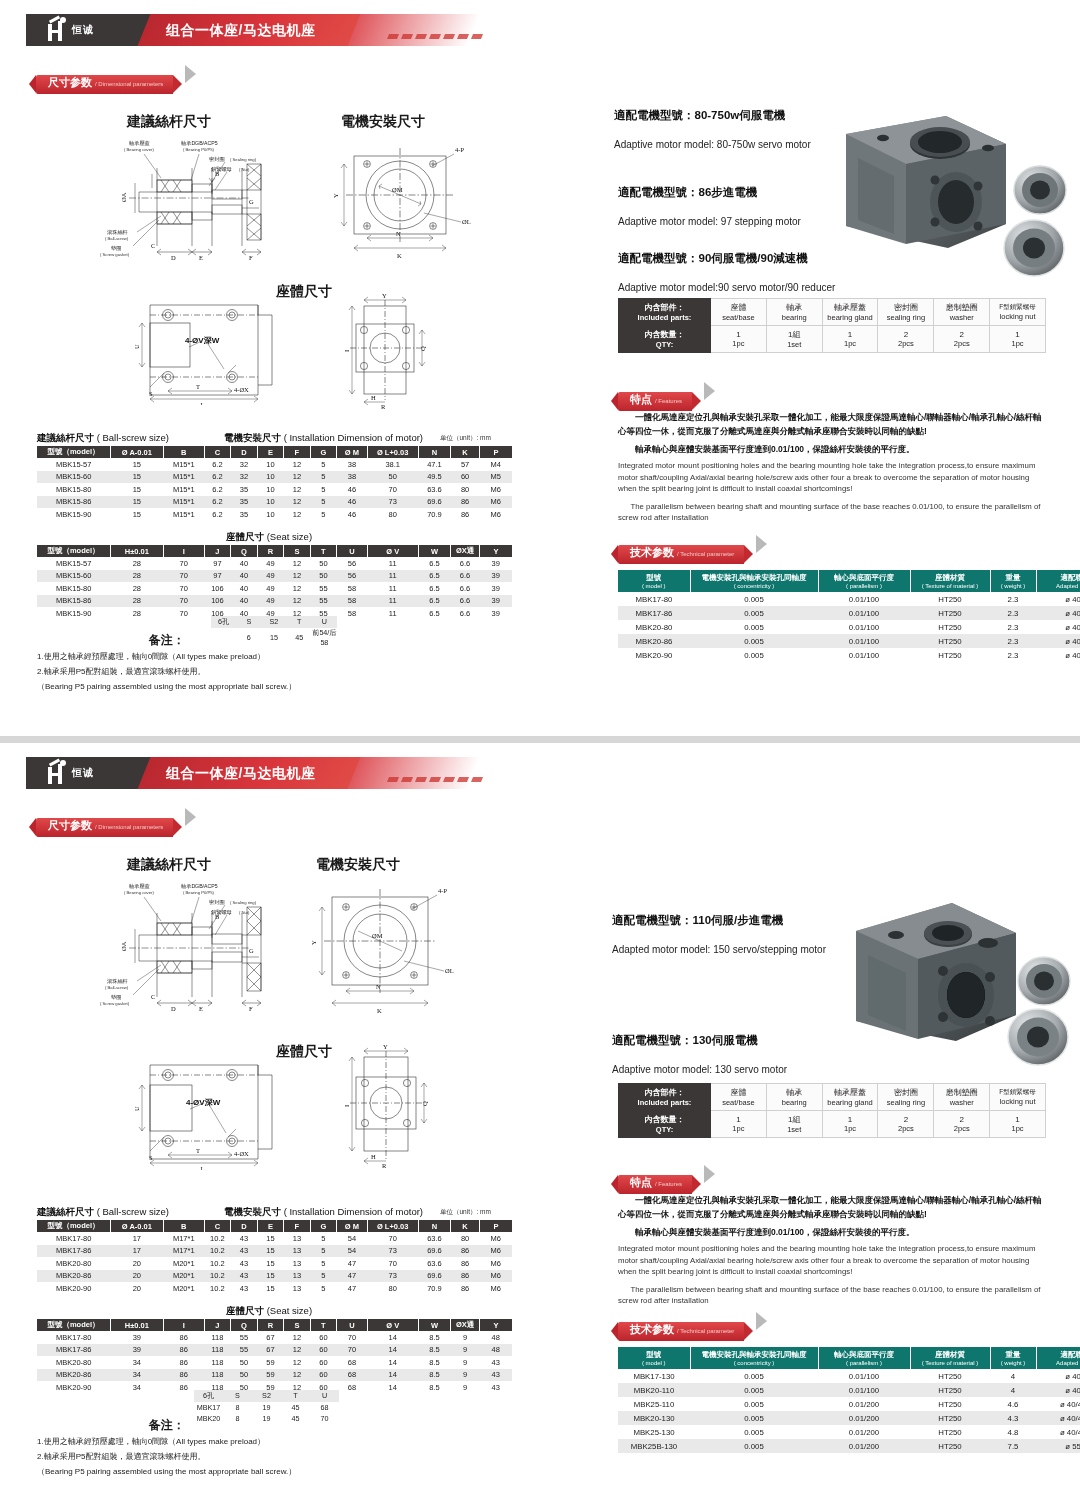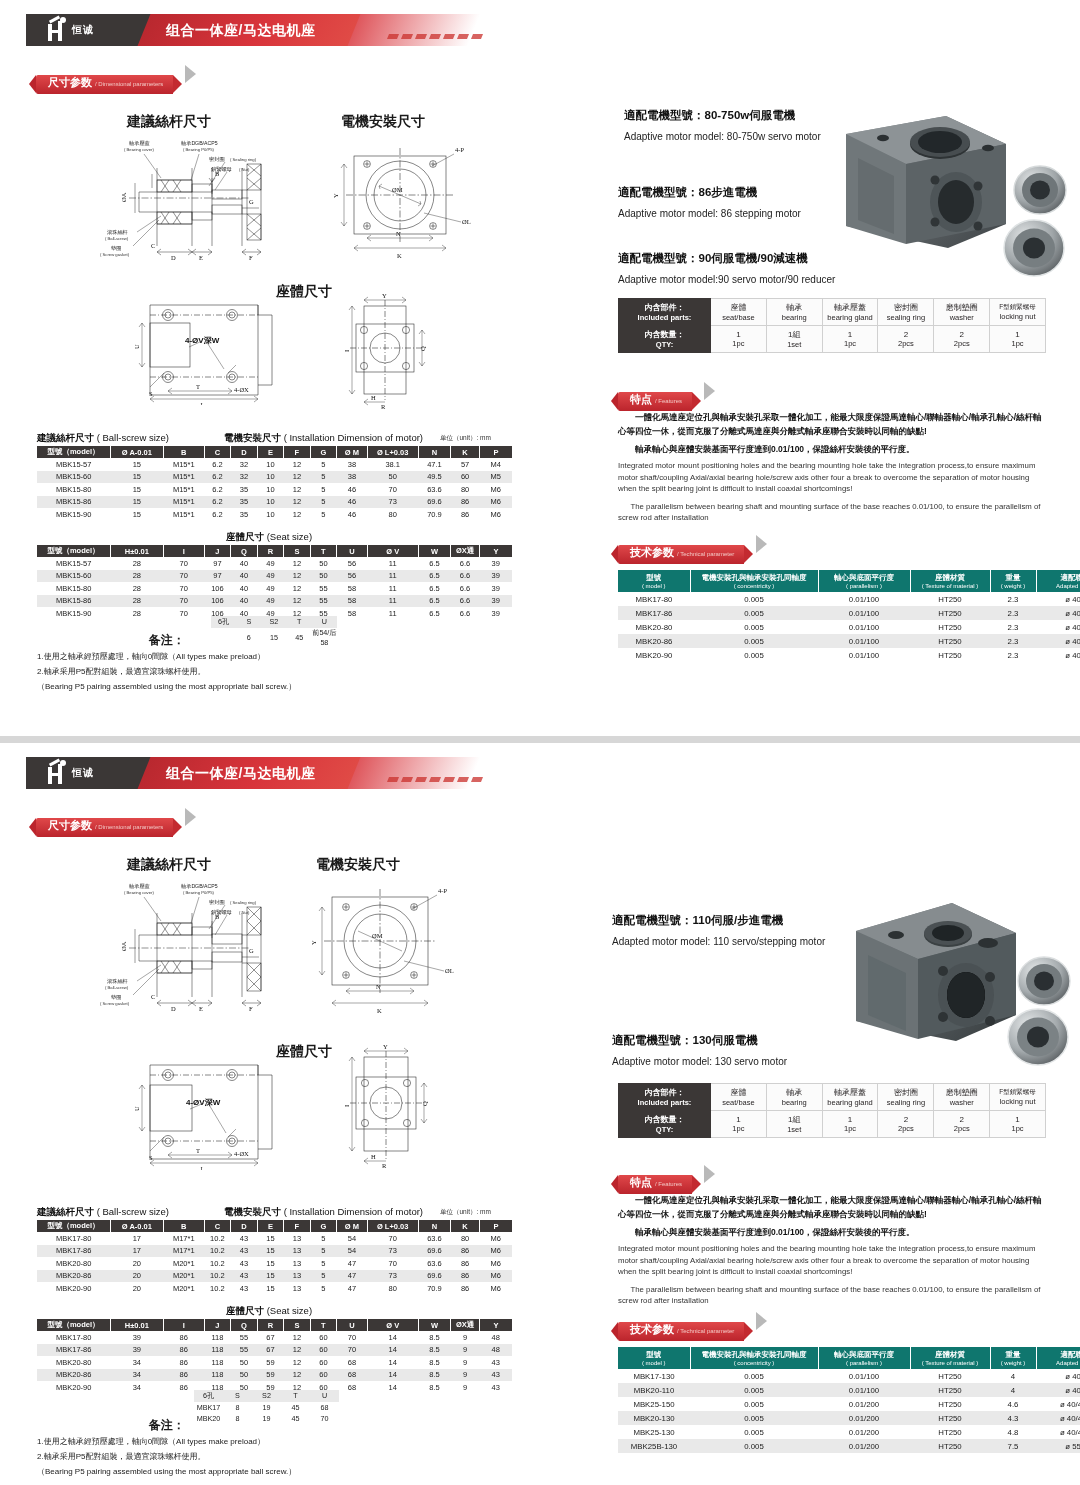--- a/index.html
+++ b/index.html
@@ -118,21 +118,21 @@
   table.sub td { font-size:7.2px; text-align:center; height:11.5px; background:#e9e9e9; color:#1b1b1b; }
   table.sub tr.w td { background:#fff; }
 
   
   .notes { position:absolute; font-size:8px; line-height:15px; color:#1b1b1b; }
   .notes .h { font-weight:bold; font-size:12px; display:block; margin-bottom:1px;text-align:center;}
 
   
   .motor-block { position:absolute; }
   .motor-block .cn { font-size:11.5px; font-weight:bold; color:#111; white-space:nowrap; }
-  .motor-block .en { font-size:10px; color:#222; margin-top:8px; white-space:nowrap; }
+  .motor-block .en { font-size:10px; color:#222; margin-top:16px; white-space:nowrap; }
 
   
   table.parts { position:absolute; border-collapse:collapse; table-layout:fixed; }
   table.parts td { border:1px solid #d0d0d0; text-align:center; padding:3px 1px; background:#fbfbfb; }
   table.parts td.hd { background:#3b3736; color:#fff; font-weight:bold; border-color:#3b3736; }
   table.parts .c1 { font-size:8px; display:block; }
   table.parts .c2 { font-size:7.5px; display:block; }
   table.parts .c1s { font-size:6.5px; display:block; }
 
   
@@ -633,27 +633,27 @@
     <div class="notes" style="left:33px; top:633px;">
       <span class="h">备注：</span>
       <div>1.使用之軸承經預壓處理，軸向0間隙（All types make preload）</div>
       <div>2.軸承采用P5配對組裝，最適宜滾珠螺杆使用。</div>
       <div>（Bearing P5 pairing assembled using the most appropriate ball screw.）</div>
     </div>
   </div>
 
   <div class="col right">
 
-    <div class="motor-block" style="left:84px; top:108px;">
+    <div class="motor-block" style="left:74px; top:108px;">
       <div class="cn">適配電機型號：80-750w伺服電機</div>
       <div class="en">Adaptive motor model: 80-750w servo motor</div>
     </div>
     <div class="motor-block" style="left:78px; top:185px;">
       <div class="cn">適配電機型號：86步進電機</div>
-      <div class="en">Adaptive motor model: 86 stepping motor</div>
+      <div class="en">Adaptive motor model: 97 stepping motor</div>
     </div>
     <div class="motor-block" style="left:78px; top:251px;">
       <div class="cn">適配電機型號：90伺服電機/90減速機</div>
       <div class="en">Adaptive motor model:90 servo motor/90 reducer</div>
     </div>
 
     <div class="photo" style="left:288px; top:98px;">
       <svg width="250" height="200" viewBox="0 0 250 200">
         <defs>
           <linearGradient id="mtl1" x1="0" y1="0" x2="1" y2="1">
@@ -1366,21 +1366,21 @@
       <div>1.使用之軸承經預壓處理，軸向0間隙（All types make preload）</div>
       <div>2.軸承采用P5配對組裝，最適宜滾珠螺杆使用。</div>
       <div>（Bearing P5 pairing assembled using the most appropriate ball screw.）</div>
     </div>
   </div>
 
   <div class="col right">
 
     <div class="motor-block" style="left:72px; top:170px;">
       <div class="cn">適配電機型號：110伺服/步進電機</div>
-      <div class="en">Adapted motor model: 110 servo/stepping motor</div>
+      <div class="en">Adapted motor model: 150 servo/stepping motor</div>
     </div>
     <div class="motor-block" style="left:72px; top:290px;">
       <div class="cn">適配電機型號：130伺服電機</div>
       <div class="en">Adaptive motor model: 130 servo motor</div>
     </div>
 
     <div class="photo" style="left:300px; top:148px;">
       <svg width="240" height="190" viewBox="0 0 240 190">
         <defs>
           <linearGradient id="mtl3" x1="0" y1="0" x2="1" y2="1">
@@ -1571,21 +1571,21 @@
           </tr>
           <tr class="alt">
             <td>MBK20-110</td>
             <td>0.005</td>
             <td>0.01/100</td>
             <td>HT250</td>
             <td>4</td>
             <td>ø 40*55</td>
           </tr>
           <tr class="">
-            <td>MBK25-150</td>
+            <td>MBK25-110</td>
             <td>0.005</td>
             <td>0.01/200</td>
             <td>HT250</td>
             <td>4.6</td>
             <td>ø 40/45*66</td>
           </tr>
           <tr class="alt">
             <td>MBK20-130</td>
             <td>0.005</td>
             <td>0.01/200</td>

